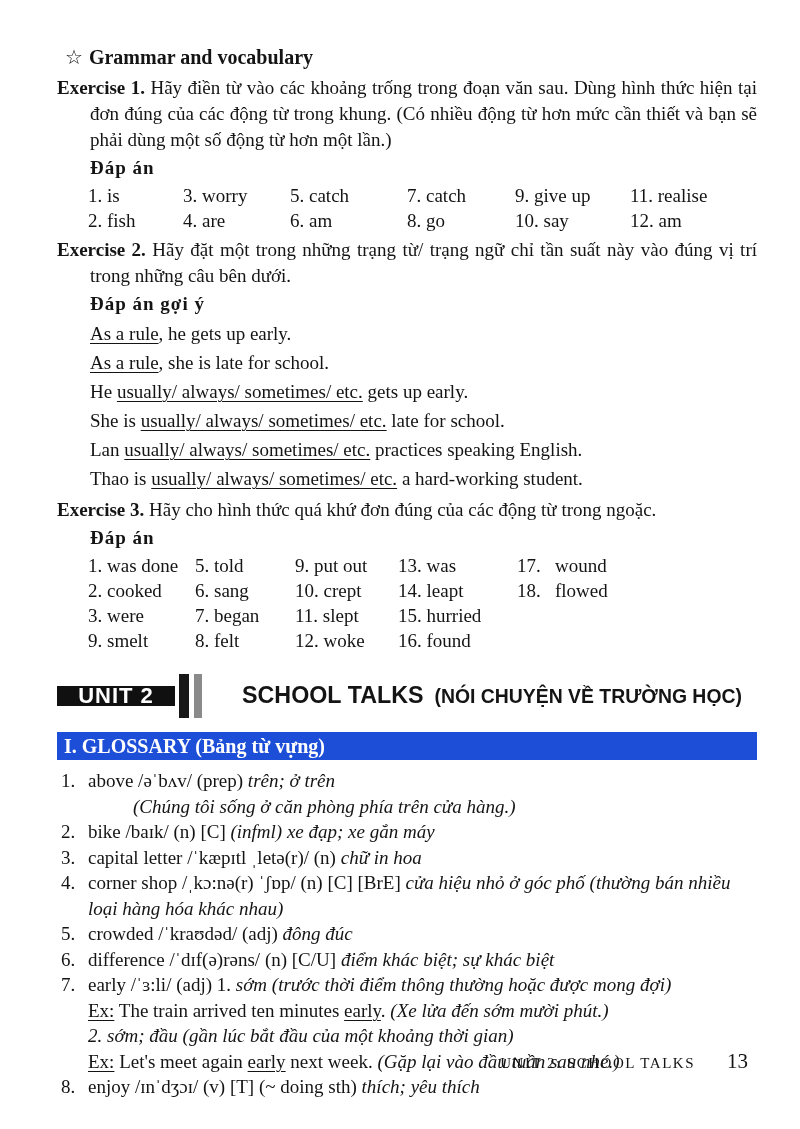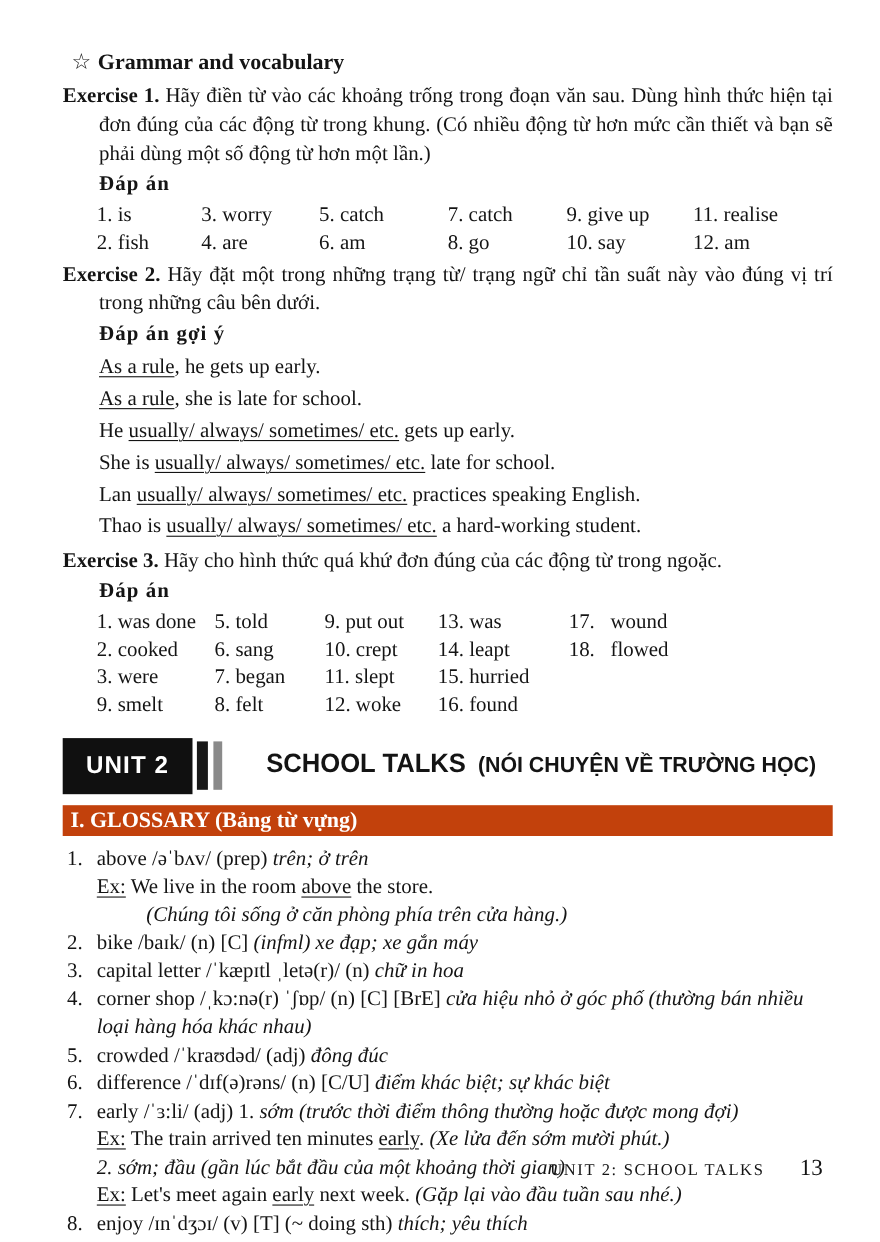--- a/index.html
+++ b/index.html
@@ -35,32 +35,32 @@
   .ansgrid.ex3{grid-template-columns:107px 100px 103px 119px auto;row-gap:0px;}
   .ansgrid .cell{white-space:pre;line-height:25px;}
   .exlines{margin:2px 0 4px 33px;}
   .exline{line-height:29px;}
   
   .unit-row{
     display:flex;align-items:center;margin:20px 0 0 0;height:46px;
     font-family:"Liberation Sans","DejaVu Sans",sans-serif;
   }
   .unit-box{
-    background:#101010;color:#ffffff;width:127px;height:51px;
+    background:#101010;color:#ffffff;width:127px;height:20px;
     display:flex;align-items:center;justify-content:center;
     font-weight:bold;font-size:22px;letter-spacing:1px;
   }
   .unit-bar1{width:11px;height:44px;background:#181818;margin-left:4px;}
   .unit-bar2{width:8px;height:44px;background:#8a8a8a;margin-left:5px;}
   .unit-title{margin-left:40px;white-space:nowrap;transform:scaleX(0.97);transform-origin:left;}
   .unit-title .t{font-weight:bold;font-size:24px;letter-spacing:0px;}
   .unit-title .s{font-weight:bold;font-size:20px;margin-left:6px;}
   
   .glossary-bar{
-    background:#c2410c;color:#ffffff;height:28px;margin:13px 0 8px 0;
+    background:#1d4ed8;color:#ffffff;height:28px;margin:13px 0 8px 0;
     display:flex;align-items:center;padding-left:7px;
     font-weight:bold;font-size:20px;
   }
   .glist{margin-top:2px;}
   .gitem{display:flex;margin:0;}
   .gnum{width:31px;flex:0 0 31px;line-height:25.5px;padding-left:4px;box-sizing:border-box;}
   .gbody{flex:1;}
   .gline{line-height:25.5px;font-family:Liberation Serif, serif;}
   .gline.indent2{padding-left:45px;}
   
@@ -151,21 +151,20 @@
     </div>
 
     <div class="glossary-bar">I. GLOSSARY (Bảng từ vựng)</div>
 
     <div class="glist">
 
       <div class="gitem">
         <span class="gnum">1.</span>
         <div class="gbody">
           <div class="gline"><span>above /əˈbʌv/ (prep) </span><span class="i">trên; ở trên</span></div>
-          <div class="gline"><span class="u">Ex:</span><span> We live in the room </span><span class="u">above</span><span> the store.</span></div>
           <div class="gline indent2"><span class="i">(Chúng tôi sống ở căn phòng phía trên cửa hàng.)</span></div>
         </div>
       </div>
 
       <div class="gitem">
         <span class="gnum">2.</span>
         <div class="gbody">
           <div class="gline"><span>bike /baɪk/ (n) [C] </span><span class="i">(infml) xe đạp; xe gắn máy</span></div>
         </div>
       </div>

